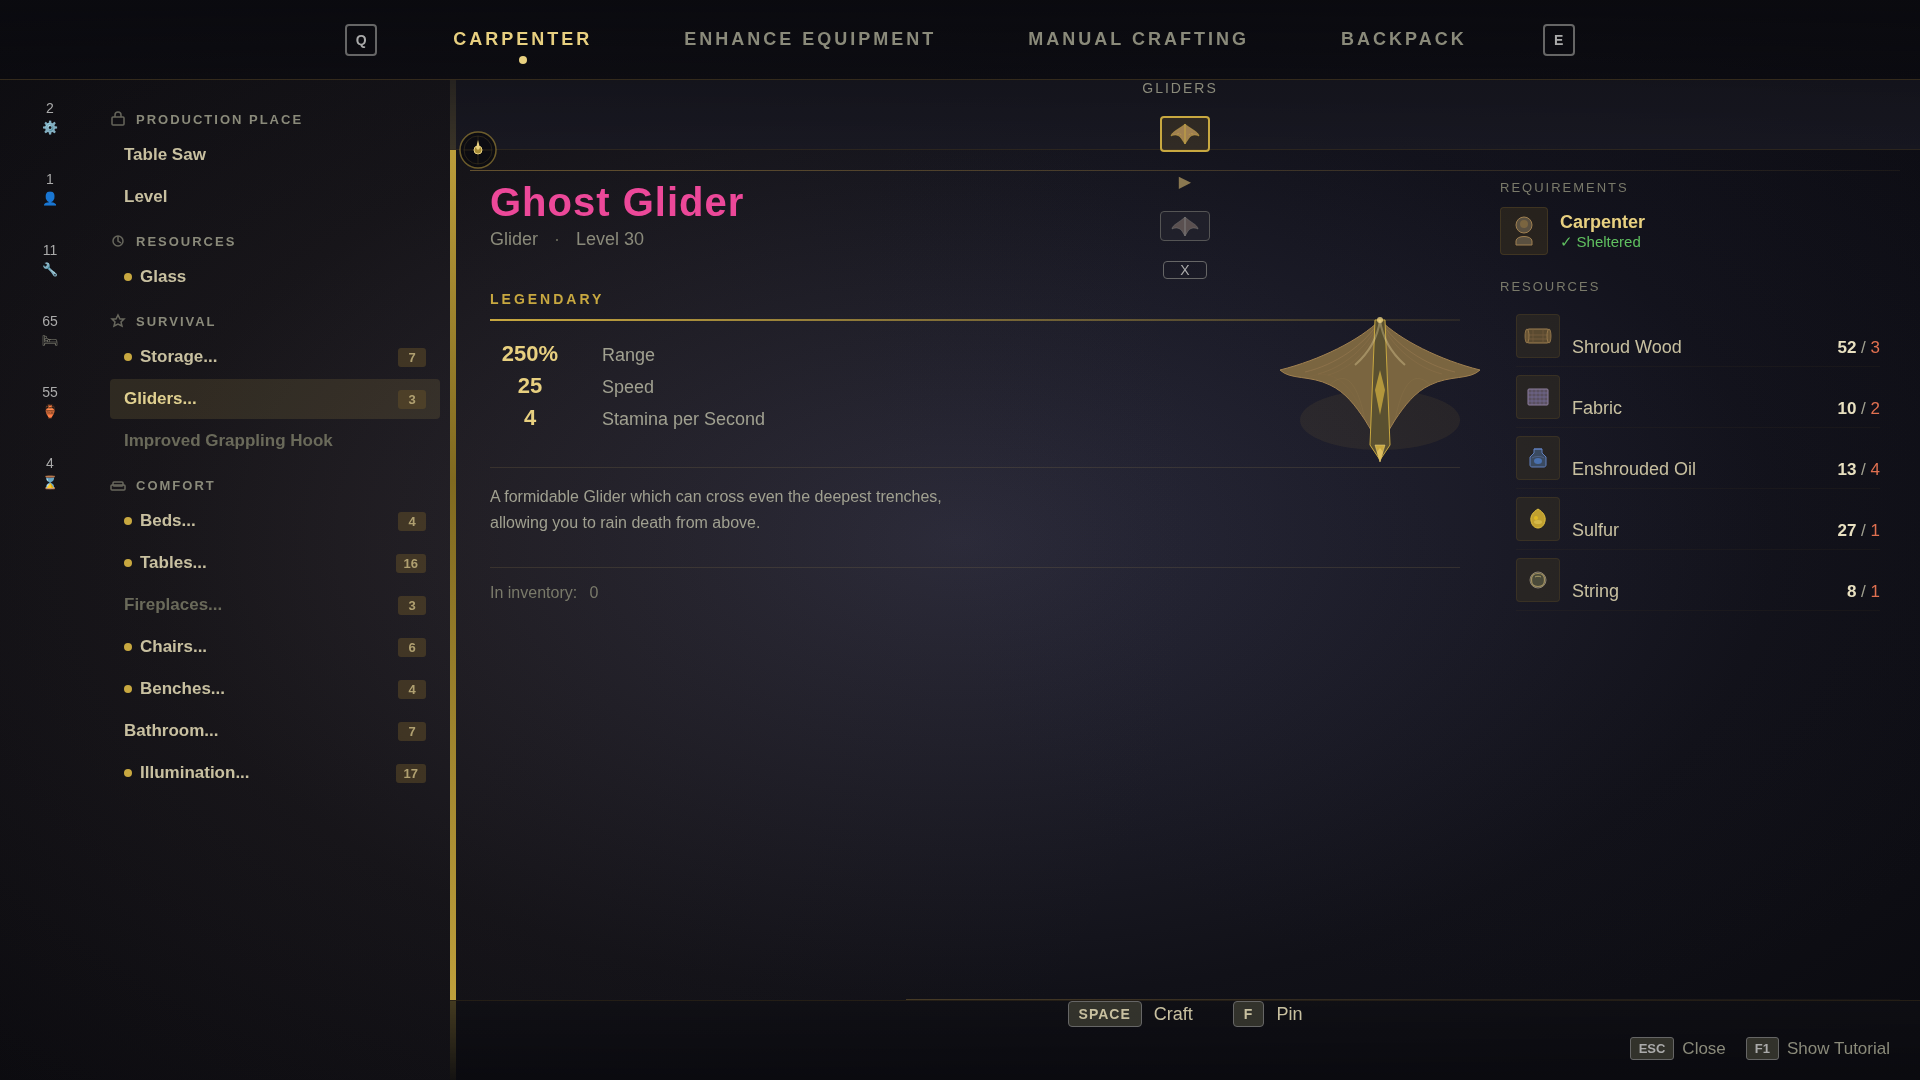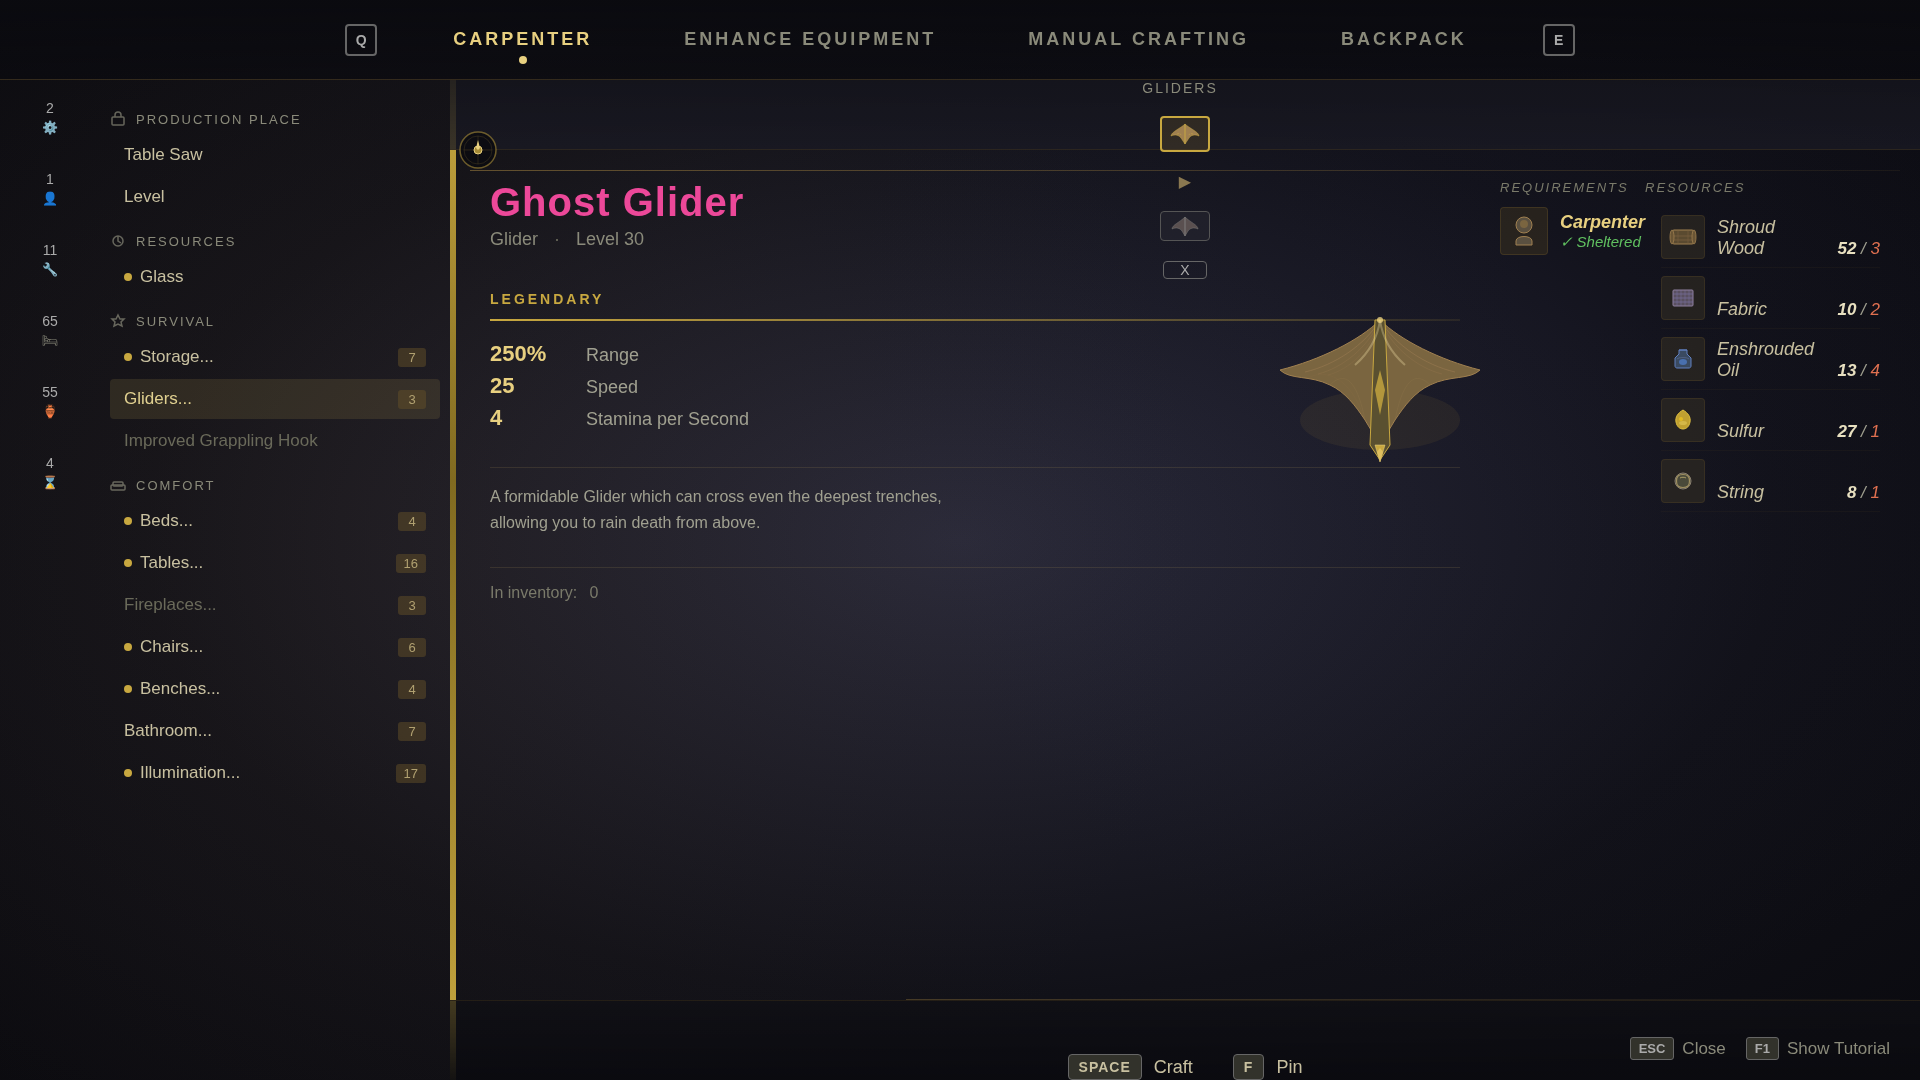--- a/index.html
+++ b/index.html
@@ -109,20 +109,21 @@
 
     
     .sidebar-content {
       position: absolute;
       top: 80px;
       left: 100px;
       width: 350px;
       bottom: 17px;
       padding: 15px 10px;
       overflow-y: auto;
+      font-weight: bold;
     }
 
     .section-header {
       display: flex;
       align-items: center;
       gap: 10px;
       color: #8a8a7a;
       font-size: 13px;
       letter-spacing: 2px;
       text-transform: uppercase;
@@ -278,22 +279,21 @@
     }
 
     .detail-left {
       flex: 1;
       display: flex;
       flex-direction: column;
     }
     .detail-right {
       width: 380px;
       display: flex;
-      flex-direction: row;
-      font-style: italic;
+      flex-direction: column;
     }
 
     .item-name {
       font-size: 40px;
       font-weight: 700;
       color: #ec4899;
       letter-spacing: 1px;
       margin-bottom: 4px;
     }
     .item-subtitle {
@@ -338,22 +338,23 @@
 
     .stats-list {
       display: flex;
       flex-direction: column;
       gap: 6px;
       margin-bottom: 20px;
     }
     .stat-row {
       display: flex;
       align-items: baseline;
-      gap: 16px;
+      gap: 32px;
       font-size: 18px;
+      text-align: center;
     }
     .stat-value {
       color: #e8d080;
       font-weight: 700;
       font-size: 22px;
       min-width: 80px;
     }
     .stat-label {
       color: #a0a090;
     }
@@ -462,21 +463,21 @@
     }
     .res-count .need {
       color: #e07050;
     }
 
     
     .bottom-bar {
       height: 80px;
       border-top: 1px solid rgba(100,80,40,0.3);
       display: flex;
-      align-items: flex-end;
+      align-items: flex-start;
       justify-content: center;
       gap: 40px;
       background: linear-gradient(to top, rgba(10,10,15,0.95) 0%, rgba(15,15,20,0.7) 100%);
     }
     .bottom-action {
       display: flex;
       align-items: center;
       gap: 12px;
       cursor: pointer;
     }

